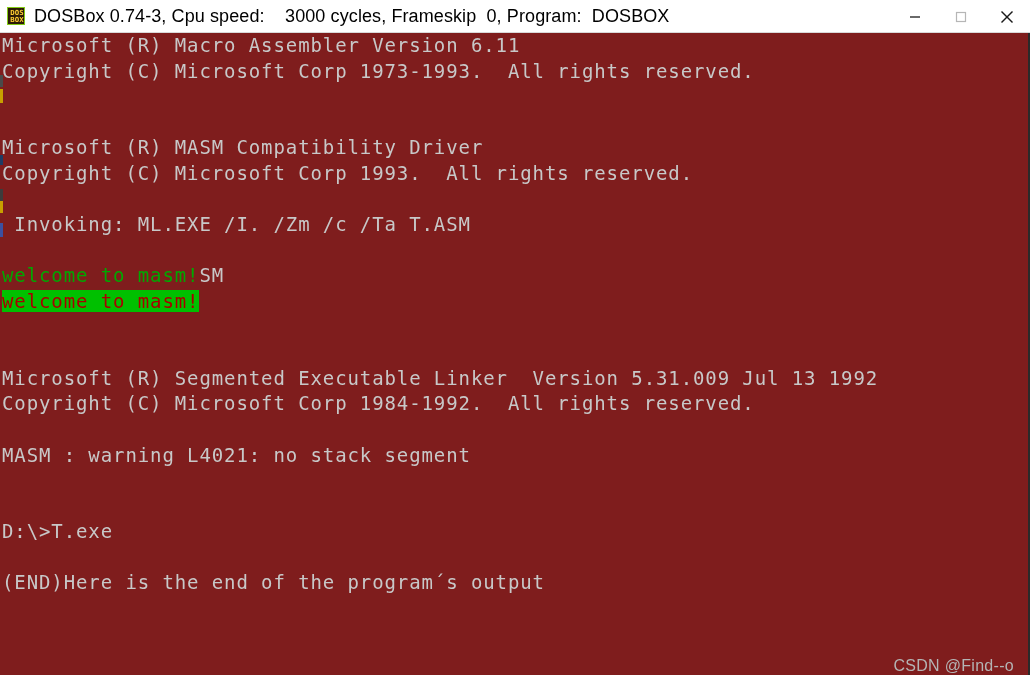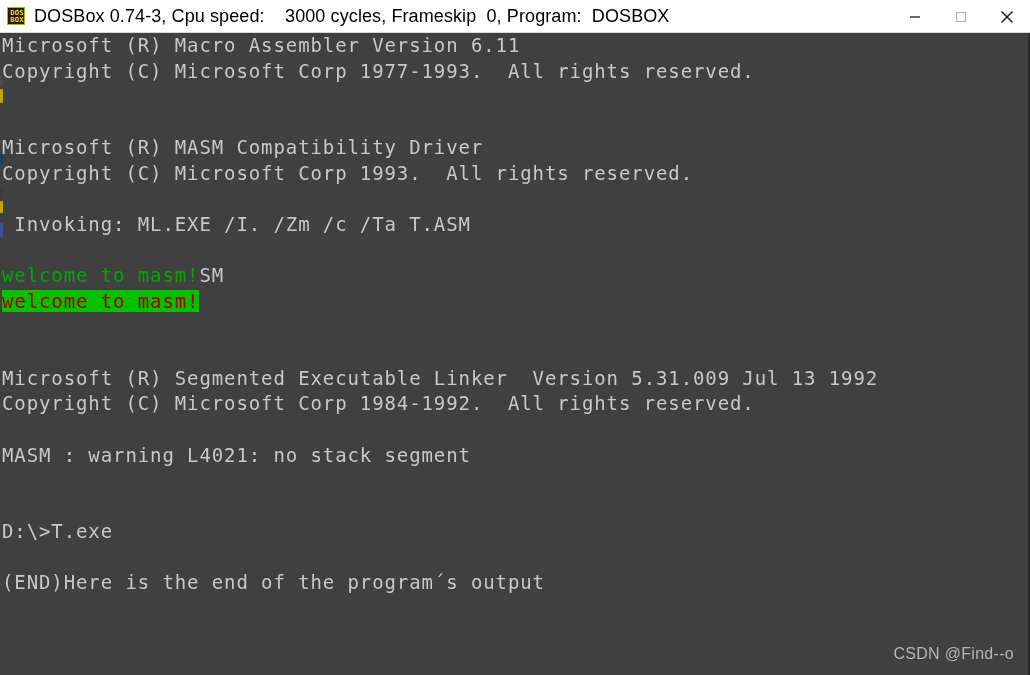--- a/index.html
+++ b/index.html
@@ -90,21 +90,21 @@
   }
   .win-btn svg { display: block; }
 
   
   #terminal {
     position: absolute;
     left: 0;
     top: 33px;
     width: 1030px;
     height: 642px;
-    background: #404040;
+    background: #7f1d1d;
     box-sizing: border-box;
     border-right: 2px solid #2a2a2a;
     overflow: hidden;
   }
   #terminal-screen {
     position: absolute;
     left: 0;
     top: 0;
     padding: 0;
   }
@@ -130,21 +130,21 @@
   
   .edge-artifact {
     position: absolute;
     left: 0;
     width: 3px;
   }
 
   #watermark {
     position: absolute;
     right: 14px;
-    bottom: 12px;
+    bottom: 0;
     font-family: "Liberation Sans", sans-serif;
     font-size: 16px;
     color: #b4b4b4;
     letter-spacing: 0.3px;
     white-space: pre;
   }
 </style>
 </head>
 <body>
 
@@ -179,21 +179,21 @@
             <line x1="12.5" y1="1.5" x2="1.5" y2="12.5" stroke="#1a1a1a" stroke-width="1.4"></line>
           </svg>
         </span>
       </button>
     </div>
   </div>
 
   <div id="terminal">
     <div id="terminal-screen">
         <div class="t-line"><span class="fg-white">Microsoft (R) Macro Assembler Version 6.11</span></div>
-        <div class="t-line"><span class="fg-white">Copyright (C) Microsoft Corp 1977-1993.  All rights reserved.</span></div>
+        <div class="t-line"><span class="fg-white">Copyright (C) Microsoft Corp 1973-1993.  All rights reserved.</span></div>
         <div class="t-line"><span class="fg-white"></span></div>
         <div class="t-line"><span class="fg-white"></span></div>
         <div class="t-line"><span class="fg-white">Microsoft (R) MASM Compatibility Driver</span></div>
         <div class="t-line"><span class="fg-white">Copyright (C) Microsoft Corp 1993.  All rights reserved.</span></div>
         <div class="t-line"><span class="fg-white"></span></div>
         <div class="t-line"><span class="fg-white"> Invoking: ML.EXE /I. /Zm /c /Ta T.ASM</span></div>
         <div class="t-line"><span class="fg-white"></span></div>
         <div class="t-line"><span class="fg-green">welcome to masm!</span><span class="fg-white">SM</span></div>
         <div class="t-line"><span class="fg-red-on-green">welcome to masm!</span></div>
         <div class="t-line"><span class="fg-white"></span></div>

